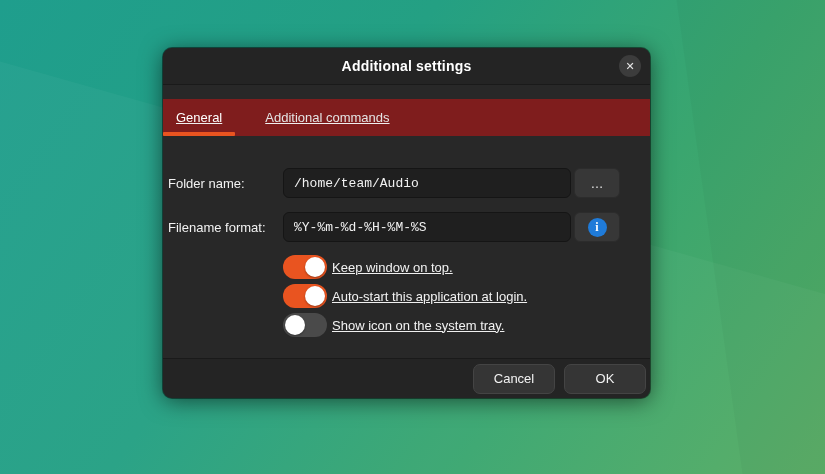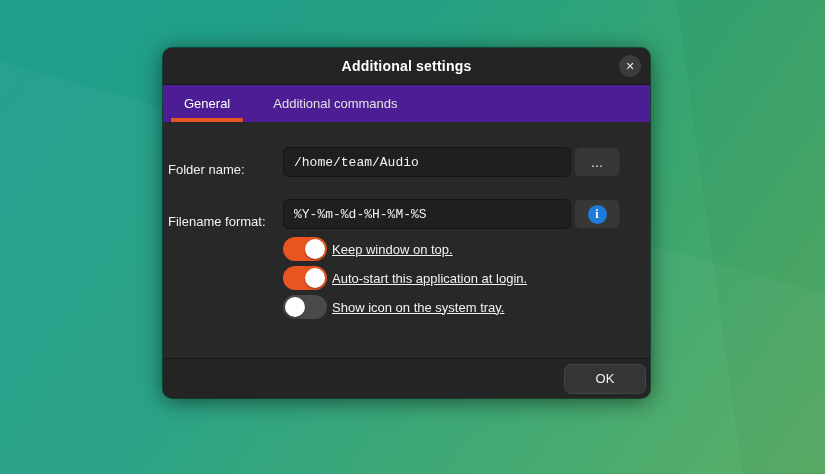--- a/index.html
+++ b/index.html
@@ -21,52 +21,52 @@
   .desktop .facet2{
     position:absolute;inset:0;
     background:rgba(0,0,0,0.028);
     clip-path:polygon(82% 0,100% 0,100% 100%,90% 100%);
   }
   
   .dialog{
     position:absolute;left:163px;top:48px;width:487px;height:350px;
     background:#282828;border-radius:9px;
     box-shadow:0 3px 22px rgba(0,0,0,0.55),0 0 0 1px rgba(0,0,0,0.45);
-    color:#f0f0f0;display:flex;flex-direction:column;box-sizing:border-box;
+    color:#f0f0f0;display:flex;flex-direction:column;box-sizing:border-box;gap:14px;
   }
   
   .titlebar{
     height:37px;flex:0 0 37px;background:#242424;border-radius:9px 9px 0 0;
     border-bottom:1px solid #1a1a1a;position:relative;
     display:flex;align-items:center;justify-content:center;box-sizing:border-box;
   }
   .titlebar .title{font-size:14px;font-weight:bold;color:#ffffff;letter-spacing:.2px;}
   .close-btn{
     position:absolute;right:9px;top:7px;width:22px;height:22px;border-radius:50%;
     background:#3c3c3c;border:none;color:#e6e6e6;
     display:flex;align-items:center;justify-content:center;
     font-size:11px;line-height:1;cursor:pointer;padding:0;
   }
   
   .tabbar{
     height:37px;flex:0 0 37px;display:flex;align-items:stretch;
-    padding-left:8px;background:#4c1d95;
+    padding-left:0;background:#7f1d1d;text-decoration:underline;
   }
   .tab{
     position:relative;display:flex;align-items:center;
     padding:0 13px;margin-right:17px;font-size:13px;color:#e4e4e4;cursor:pointer;
   }
   .tab.active{color:#ffffff;}
   .tab.active::after{
     content:"";position:absolute;left:0;right:0;bottom:0;height:4px;
     background:var(--accent,#e95420);border-radius:1px;
   }
   
   .content{flex:1 1 auto;padding:11px 30px 0 5px;box-sizing:border-box;}
-  .field-row{display:flex;align-items:flex-end;height:44px;margin-bottom:8px;}
+  .field-row{display:flex;align-items:center;height:44px;}
   .field-label{width:115px;flex:0 0 115px;font-size:13px;color:#f2f2f2;}
   .text-input{
     flex:1 1 auto;height:30px;box-sizing:border-box;
     background:#1f1f1f;border:1px solid #151515;border-radius:6px;
     color:#f2f2f2;font-size:13px;font-family:Liberation Mono, monospace;
     padding:0 10px;outline:none;min-width:0;
   }
   .side-btn{
     flex:0 0 46px;width:46px;height:30px;margin-left:3px;box-sizing:border-box;
     background:#373737;border:1px solid #2c2c2c;border-radius:6px;
@@ -162,16 +162,17 @@
         <button class="toggle">
           <span class="knob"></span>
         </button>
         <span class="toggle-label">Show icon on the system tray.</span>
       </div>
     </div>
 
   </div>
 
   <div class="footer">
+    <button class="footer-btn">Cancel</button>
     <button class="footer-btn">OK</button>
   </div>
 
 </div>
 
 </body></html>

